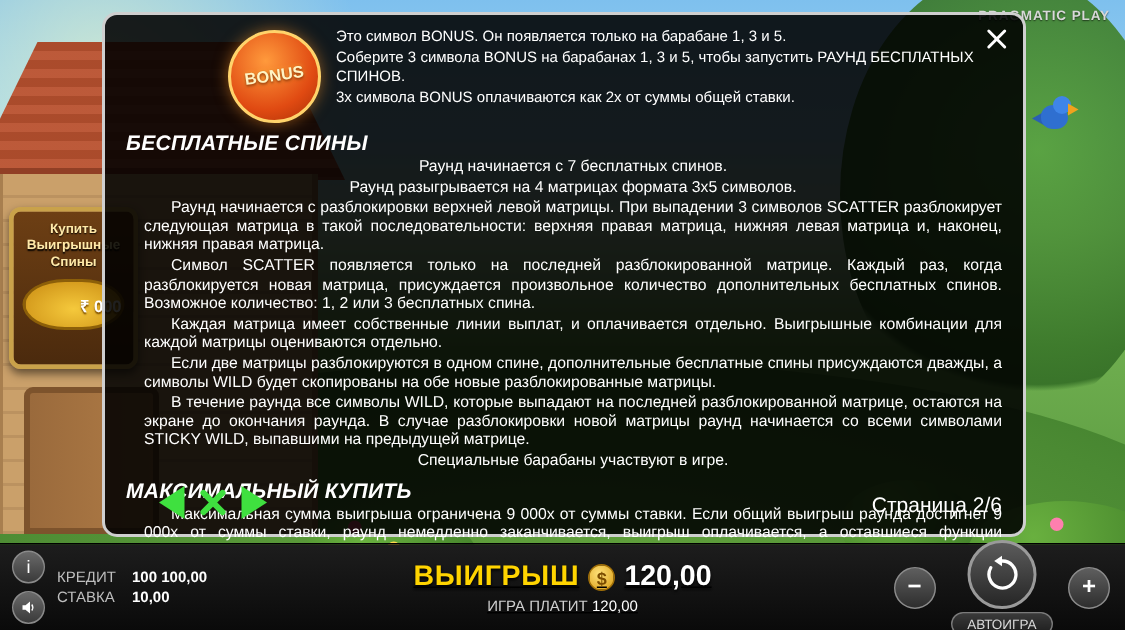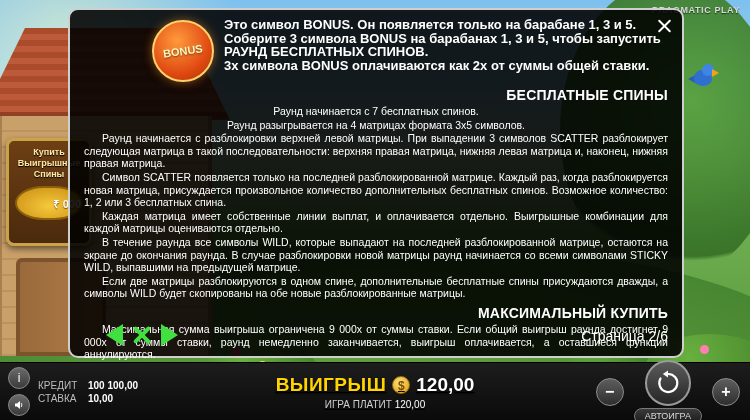--- a/index.html
+++ b/index.html
@@ -136,29 +136,30 @@
     border-radius: 50%;
     border: 2px solid #ffd36b;
     display: flex; align-items: center; justify-content: center;
     box-shadow: 0 0 10px rgba(255,150,40,0.5);
   }
   .bonus-symbol span {
     font-size: 11px; font-weight: bold; color: #fff4c4;
     text-shadow: 0 1px 2px #7b2400, 0 0 3px #ffb33a;
     transform: rotate(-8deg);
   }
-  .intro-text { flex: 1; font-size: 13px; line-height: 13px; font-weight: bold; }
+  .intro-text { flex: 1; font-size: 10px; line-height: 13px; }
   .intro-text p { margin-bottom: 1px; }
 
   .section-title {
-    text-align: right; font-weight: bold; font-size: 14px; margin: 5px 0 2px 0;
+    text-align: left; font-weight: bold; font-size: 14px; margin: 5px 0 2px 0;
     letter-spacing: 0.2px;
+    font-style: italic;
   }
   .body-text { font-size: 10.5px; line-height: 12.6px; text-align: justify; }
-  .body-text p { margin-bottom: 1px; text-indent: 18px; }
+  .body-text p { margin-bottom: 1px; text-indent: 18px; margin-left: 12px; }
   .body-text p.center { text-align: center; text-indent: 0; }
 
   .nav {
     position: absolute; left: 36px; bottom: 10px; display: flex; gap: 8px; align-items: center;
   }
   .nav-arrow {
     width: 0; height: 0; cursor: pointer;
   }
   .nav-left { border-right: 17px solid #3fe03f; border-top: 11px solid transparent; border-bottom: 11px solid transparent; }
   .nav-right { border-left: 17px solid #3fe03f; border-top: 11px solid transparent; border-bottom: 11px solid transparent; }
@@ -292,22 +293,23 @@
   </div>
 
   <div class="section-title">БЕСПЛАТНЫЕ СПИНЫ</div>
 
   <div class="body-text">
     <p class="center">Раунд начинается с 7 бесплатных спинов.</p>
     <p class="center">Раунд разыгрывается на 4 матрицах формата 3x5 символов.</p>
     <p>Раунд начинается с разблокировки верхней левой матрицы. При выпадении 3 символов SCATTER разблокирует следующая матрица в такой последовательности: верхняя правая матрица, нижняя левая матрица и, наконец, нижняя правая матрица.</p>
     <p>Символ SCATTER появляется только на последней разблокированной матрице. Каждый раз, когда разблокируется новая матрица, присуждается произвольное количество дополнительных бесплатных спинов. Возможное количество: 1, 2 или 3 бесплатных спина.</p>
     <p>Каждая матрица имеет собственные линии выплат, и оплачивается отдельно. Выигрышные комбинации для каждой матрицы оцениваются отдельно.</p>
+    <p>Если две матрицы разблокируются в одном спине, дополнительные бесплатные спины присуждаются дважды, а символы WILD будет скопированы на обе новые разблокированные матрицы.</p>
     <p>В течение раунда все символы WILD, которые выпадают на последней разблокированной матрице, остаются на экране до окончания раунда. В случае разблокировки новой матрицы раунд начинается со всеми символами STICKY WILD, выпавшими на предыдущей матрице.</p>
-    <p>Если две матрицы разблокируются в одном спине, дополнительные бесплатные спины присуждаются дважды, а символы WILD будет скопированы на обе новые разблокированные матрицы.</p>
+    <p class="center">Специальные барабаны участвуют в игре.</p>
   </div>
 
   <div class="section-title">МАКСИМАЛЬНЫЙ КУПИТЬ</div>
   <div class="body-text">
     <p>Максимальная сумма выигрыша ограничена 9 000x от суммы ставки. Если общий выигрыш раунда достигнет 9 000x от суммы ставки, раунд немедленно заканчивается, выигрыш оплачивается, а оставшиеся функции аннулируются.</p>
   </div>
 
   <div class="section-title">КУПИТЬ БЕСПЛАТНЫЕ СПИНЫ</div>
   <div class="body-text">
     <p>РАУНД БЕСПЛАТНЫХ СПИНОВ можно мгновенно запустить из основной игры, купив его за 100x от суммы текущей общей ставки.</p>

